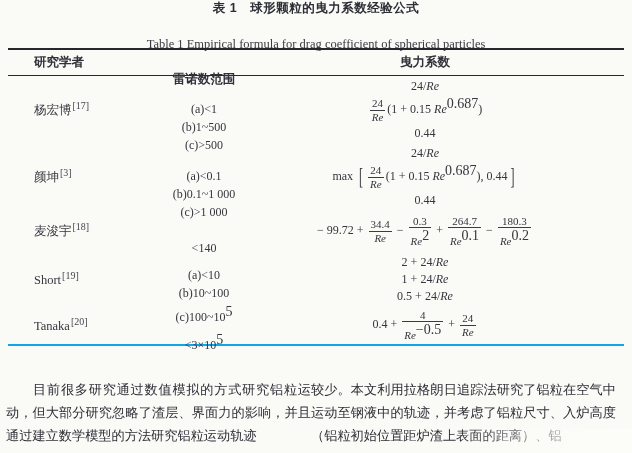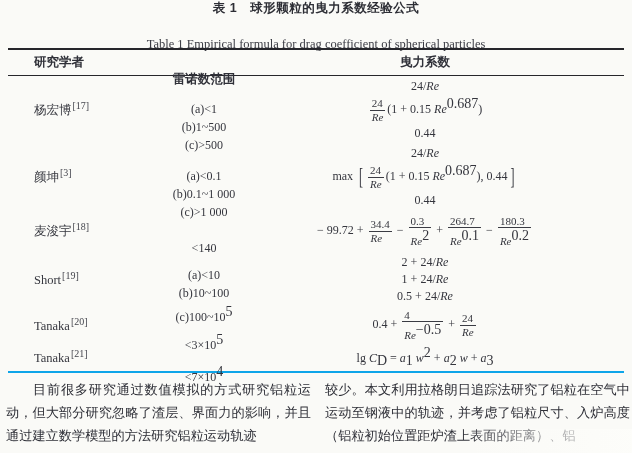--- a/index.html
+++ b/index.html
@@ -18,25 +18,25 @@
   .row{display:flex;align-items:center;}
   .c1{width:140px;padding-left:26px;box-sizing:border-box;font-size:12.5px;}
   .c2{width:148px;box-sizing:border-box;padding-right:36px;display:flex;flex-direction:column;align-items:center;justify-content:center;gap:3px;margin-top:34px;}
   .c3{flex:1;box-sizing:border-box;padding-right:70px;display:flex;flex-direction:column;align-items:center;justify-content:center;gap:2px;}
   .thead .c2,.thead .c3{display:block;text-align:center;}
   .r1{height:68px}.r2{height:66px}.r3{height:42px}.r4{height:54px}.r5{height:38px}.r6{height:27px}
   .math{font-size:12px;white-space:nowrap;color:#34353d;}
   .math i{font-family:"Liberation Serif",serif;}
   sup,sub{font-size:14px;}
   .ref{font-size:10px;vertical-align:super;margin-left:1px;color:#44454d;}
-  .frac{display:inline-block;vertical-align:middle;font-size:11px;line-height:1.15;margin:0 2px;}
+  .frac{display:inline-block;vertical-align:middle;text-align:center;font-size:11px;line-height:1.15;margin:0 2px;}
   .fn{display:block;border-bottom:1px solid #3a3b43;padding:0 2px;}
   .fd{display:block;padding:0 2px;}
   .tb{display:inline-block;transform:scaleY(1.85);vertical-align:middle;margin:0 3px;font-weight:400;}
-  .bodytext{position:absolute;top:379px;left:6px;display:flex;gap:14px;}
+  .bodytext{position:absolute;top:379px;left:6px;display:flex;}
   .bcol{width:305px;font-size:13.2px;line-height:1.73;text-align:justify;color:#2e2f37;}
   .indent{text-indent:2.05em;}
   .smudge{position:absolute;right:0;bottom:0;width:170px;height:24px;
     background:linear-gradient(90deg, rgba(250,250,247,0) 0%, rgba(252,252,249,.55) 50%, rgba(253,253,250,.9) 100%);}
 </style>
 </head>
 <body>
 
 <div class="caption-zh">表 1　球形颗粒的曳力系数经验公式</div>
 <div class="caption-en">Table 1   Empirical formula for drag coefficient of spherical particles</div>
@@ -113,31 +113,20 @@
       <span>Tanaka</span><sup class="ref">[20]</sup>
     </div>
     <div class="c2">
       <div class="math">&lt;3×10<sup>5</sup></div>
     </div>
     <div class="c3">
       <div class="math">0.4 + <span class="frac"><span class="fn">4</span><span class="fd"><i>Re</i><sup>−0.5</sup></span></span> + <span class="frac"><span class="fn">24</span><span class="fd"><i>Re</i></span></span></div>
     </div>
   </div>
 
-  <div class="row r6">
-    <div class="c1">
-      <span>Tanaka</span><sup class="ref">[21]</sup>
-    </div>
-    <div class="c2">
-      <div class="math">&lt;7×10<sup>4</sup></div>
-    </div>
-    <div class="c3">
-      <div class="math">lg <i>C</i><sub>D</sub> = <i>a</i><sub>1</sub> <i>w</i><sup>2</sup> + <i>a</i><sub>2</sub> <i>w</i> + <i>a</i><sub>3</sub></div>
-    </div>
-  </div>
 </div>
 
 <div class="bodytext">
   <div class="bcol indent">目前很多研究通过数值模拟的方式研究铝粒运动，但大部分研究忽略了渣层、界面力的影响，并且通过建立数学模型的方法研究铝粒运动轨迹</div>
   <div class="bcol">较少。本文利用拉格朗日追踪法研究了铝粒在空气中运动至钢液中的轨迹，并考虑了铝粒尺寸、入炉高度（铝粒初始位置距炉渣上表面的距离）、铝</div>
 </div>
 
 <div class="smudge"></div>
 
 </body></html>

